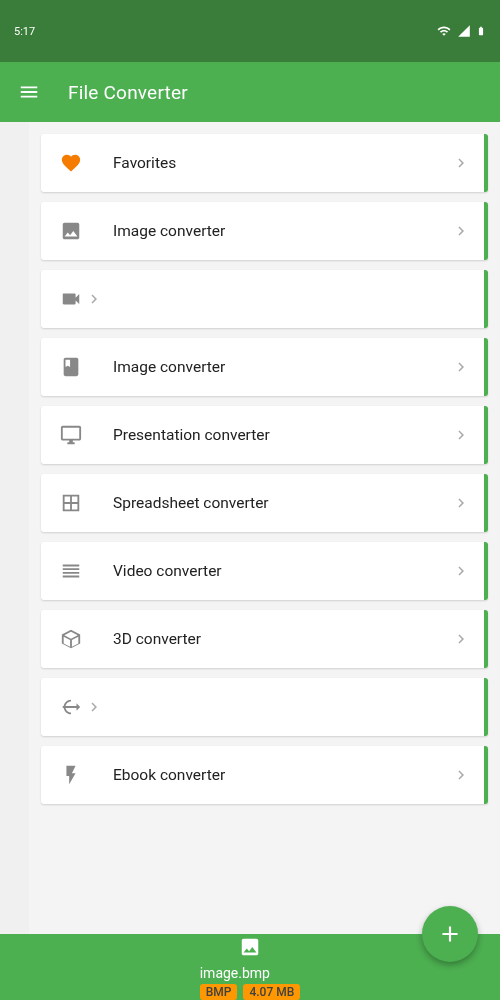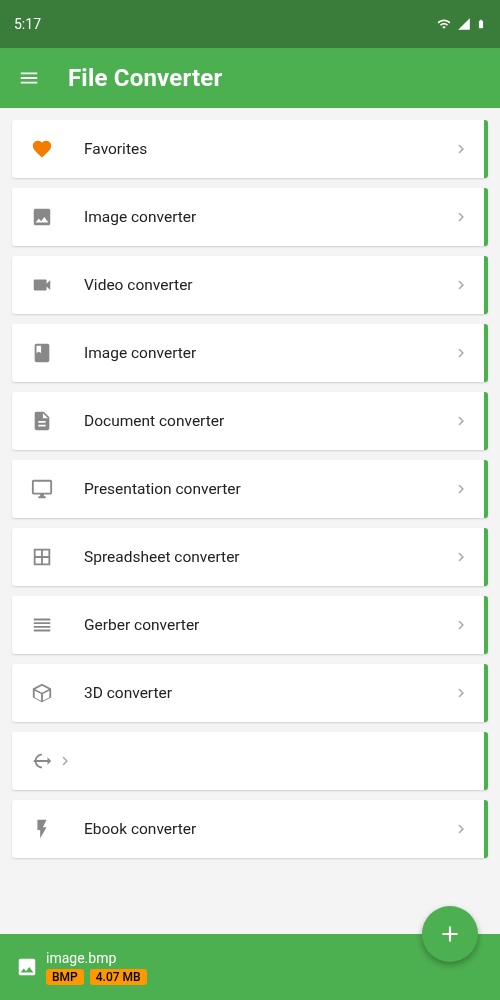--- a/index.html
+++ b/index.html
@@ -1,51 +1,52 @@
 <!DOCTYPE html>
 <html><head>
 <meta charset="utf-8">
 <style>
   * { margin: 0; padding: 0; box-sizing: border-box; }
   html, body { width: 500px; height: 1000px; overflow: hidden; font-family: Roboto, -apple-system, sans-serif; }
   body { background: #f0f0f0; display: flex; flex-direction: column; }
 
   .status-bar {
-    height: 48px;
+    height: 62px;
     background: #3a7d3a;
     color: #fff;
     display: flex;
     align-items: center;
     justify-content: space-between;
     padding: 0 14px;
-    font-size: 14px;
+    font-size: 11px;
   }
   .status-icons { display: flex; gap: 4px; align-items: center; }
   .status-icons svg { fill: #fff; }
 
   .app-bar {
     height: 60px;
     background: #4caf50;
     color: #fff;
     display: flex;
     align-items: center;
     padding: 0 18px;
     gap: 28px;
   }
   .app-bar .hamburger { cursor: pointer; }
-  .app-title { font-size: 24px; font-weight: 700; letter-spacing: 0.2px; }
+  .app-title { font-size: 19px; font-weight: 400; letter-spacing: 0.2px; }
 
   .list {
     flex: 1;
     overflow-y: auto;
     padding: 12px 12px 4px 12px;
     display: flex;
     flex-direction: column;
     gap: 10px;
     background: #f4f4f4;
+    margin-left: 29px;
   }
   .card {
     background: #fff;
     height: 58px;
     border-radius: 3px;
     display: flex;
     align-items: center;
     padding: 0 14px 0 16px;
     box-shadow: 0 1px 2px rgba(0,0,0,0.15);
     position: relative;
@@ -70,34 +71,35 @@
 
   .bottom-bar {
     height: 66px;
     background: #4caf50;
     display: flex;
     align-items: center;
     padding: 0 14px;
     gap: 6px;
     color: #fff;
     position: relative;
+    flex-direction: column;
   }
   .bottom-icon {
     width: 26px; height: 26px;
     display: flex; align-items: center; justify-content: center;
     color: #fff;
   }
   .file-info { display: flex; flex-direction: column; gap: 3px; }
   .file-name { font-size: 14px; }
   .badges { display: flex; gap: 6px; }
   .badge {
     font-size: 12px;
     font-weight: 500;
     background: #ff9800;
-    color: #000000;
+    color: #404040;
     padding: 1px 6px;
     border-radius: 3px;
   }
   .fab {
     position: absolute;
     right: 22px;
     top: -28px;
     width: 56px;
     height: 56px;
     border-radius: 50%;
@@ -164,86 +166,72 @@
           <path d="M10 6L8.59 7.41 13.17 12l-4.58 4.59L10 18l6-6z"></path>
         </svg>
       </div>
     </div>
     <div class="card">
       <div class="left-icon">
         <svg width="22" height="22" viewBox="0 0 24 24" fill="currentColor">
           <path d="M17 10.5V7c0-.55-.45-1-1-1H4c-.55 0-1 .45-1 1v10c0 .55.45 1 1 1h12c.55 0 1-.45 1-1v-3.5l4 4v-11l-4 4z"></path>
         </svg>
       </div>
+      <div class="chevron">
+        <svg width="18" height="18" viewBox="0 0 24 24" fill="currentColor">
+          <path d="M10 6L8.59 7.41 13.17 12l-4.58 4.59L10 18l6-6z"></path>
+        </svg>
+      </div>
+    </div>
+    <div class="card">
+      <div class="left-icon">
+        <svg width="22" height="22" viewBox="0 0 24 24" fill="currentColor">
+          <path d="M18 2H6c-1.1 0-2 .9-2 2v16c0 1.1.9 2 2 2h12c1.1 0 2-.9 2-2V4c0-1.1-.9-2-2-2zM6 4h5v8l-2.5-1.5L6 12V4z"></path>
+        </svg>
+      </div>
+      <div class="card-label">Image converter</div>
+      <div class="chevron">
+        <svg width="18" height="18" viewBox="0 0 24 24" fill="currentColor">
+          <path d="M10 6L8.59 7.41 13.17 12l-4.58 4.59L10 18l6-6z"></path>
+        </svg>
+      </div>
+    </div>
+    <div class="card">
+      <div class="left-icon">
+        <svg width="22" height="22" viewBox="0 0 24 24" fill="currentColor">
+          <path d="M21 2H3c-1.1 0-2 .9-2 2v12c0 1.1.9 2 2 2h7v2H8v2h8v-2h-2v-2h7c1.1 0 2-.9 2-2V4c0-1.1-.9-2-2-2zm0 14H3V4h18v12z"></path>
+        </svg>
+      </div>
+      <div class="card-label">Presentation converter</div>
+      <div class="chevron">
+        <svg width="18" height="18" viewBox="0 0 24 24" fill="currentColor">
+          <path d="M10 6L8.59 7.41 13.17 12l-4.58 4.59L10 18l6-6z"></path>
+        </svg>
+      </div>
+    </div>
+    <div class="card">
+      <div class="left-icon">
+        <svg width="22" height="22" viewBox="0 0 24 24" fill="currentColor">
+          <path d="M3 3v18h18V3H3zm8 16H5v-6h6v6zm0-8H5V5h6v6zm8 8h-6v-6h6v6zm0-8h-6V5h6v6z"></path>
+        </svg>
+      </div>
+      <div class="card-label">Spreadsheet converter</div>
+      <div class="chevron">
+        <svg width="18" height="18" viewBox="0 0 24 24" fill="currentColor">
+          <path d="M10 6L8.59 7.41 13.17 12l-4.58 4.59L10 18l6-6z"></path>
+        </svg>
+      </div>
+    </div>
+    <div class="card">
+      <div class="left-icon">
+        <svg width="22" height="22" viewBox="0 0 24 24" fill="currentColor">
+          <path d="M3 5h18v2H3V5zm0 4h18v2H3V9zm0 4h18v2H3v-2zm0 4h18v2H3v-2z"></path>
+        </svg>
+      </div>
       <div class="card-label">Video converter</div>
-      <div class="chevron">
-        <svg width="18" height="18" viewBox="0 0 24 24" fill="currentColor">
-          <path d="M10 6L8.59 7.41 13.17 12l-4.58 4.59L10 18l6-6z"></path>
-        </svg>
-      </div>
-    </div>
-    <div class="card">
-      <div class="left-icon">
-        <svg width="22" height="22" viewBox="0 0 24 24" fill="currentColor">
-          <path d="M18 2H6c-1.1 0-2 .9-2 2v16c0 1.1.9 2 2 2h12c1.1 0 2-.9 2-2V4c0-1.1-.9-2-2-2zM6 4h5v8l-2.5-1.5L6 12V4z"></path>
-        </svg>
-      </div>
-      <div class="card-label">Image converter</div>
-      <div class="chevron">
-        <svg width="18" height="18" viewBox="0 0 24 24" fill="currentColor">
-          <path d="M10 6L8.59 7.41 13.17 12l-4.58 4.59L10 18l6-6z"></path>
-        </svg>
-      </div>
-    </div>
-    <div class="card">
-      <div class="left-icon">
-        <svg width="22" height="22" viewBox="0 0 24 24" fill="currentColor">
-          <path d="M14 2H6c-1.1 0-2 .9-2 2v16c0 1.1.9 2 2 2h12c1.1 0 2-.9 2-2V8l-6-6zm2 16H8v-2h8v2zm0-4H8v-2h8v2zm-3-5V3.5L18.5 9H13z"></path>
-        </svg>
-      </div>
-      <div class="card-label">Document converter</div>
-      <div class="chevron">
-        <svg width="18" height="18" viewBox="0 0 24 24" fill="currentColor">
-          <path d="M10 6L8.59 7.41 13.17 12l-4.58 4.59L10 18l6-6z"></path>
-        </svg>
-      </div>
-    </div>
-    <div class="card">
-      <div class="left-icon">
-        <svg width="22" height="22" viewBox="0 0 24 24" fill="currentColor">
-          <path d="M21 2H3c-1.1 0-2 .9-2 2v12c0 1.1.9 2 2 2h7v2H8v2h8v-2h-2v-2h7c1.1 0 2-.9 2-2V4c0-1.1-.9-2-2-2zm0 14H3V4h18v12z"></path>
-        </svg>
-      </div>
-      <div class="card-label">Presentation converter</div>
-      <div class="chevron">
-        <svg width="18" height="18" viewBox="0 0 24 24" fill="currentColor">
-          <path d="M10 6L8.59 7.41 13.17 12l-4.58 4.59L10 18l6-6z"></path>
-        </svg>
-      </div>
-    </div>
-    <div class="card">
-      <div class="left-icon">
-        <svg width="22" height="22" viewBox="0 0 24 24" fill="currentColor">
-          <path d="M3 3v18h18V3H3zm8 16H5v-6h6v6zm0-8H5V5h6v6zm8 8h-6v-6h6v6zm0-8h-6V5h6v6z"></path>
-        </svg>
-      </div>
-      <div class="card-label">Spreadsheet converter</div>
-      <div class="chevron">
-        <svg width="18" height="18" viewBox="0 0 24 24" fill="currentColor">
-          <path d="M10 6L8.59 7.41 13.17 12l-4.58 4.59L10 18l6-6z"></path>
-        </svg>
-      </div>
-    </div>
-    <div class="card">
-      <div class="left-icon">
-        <svg width="22" height="22" viewBox="0 0 24 24" fill="currentColor">
-          <path d="M3 5h18v2H3V5zm0 4h18v2H3V9zm0 4h18v2H3v-2zm0 4h18v2H3v-2z"></path>
-        </svg>
-      </div>
-      <div class="card-label">Gerber converter</div>
       <div class="chevron">
         <svg width="18" height="18" viewBox="0 0 24 24" fill="currentColor">
           <path d="M10 6L8.59 7.41 13.17 12l-4.58 4.59L10 18l6-6z"></path>
         </svg>
       </div>
     </div>
     <div class="card">
       <div class="left-icon">
         <svg width="22" height="22" viewBox="0 0 24 24" fill="currentColor">
           <path d="M12 2L2 7v10l10 5 10-5V7L12 2zm0 2.2L19.3 8 12 11.8 4.7 8 12 4.2zM4 9.5l7 3.6v7.3l-7-3.5V9.5zm9 10.9v-7.3l7-3.6v7.4l-7 3.5z"></path>

